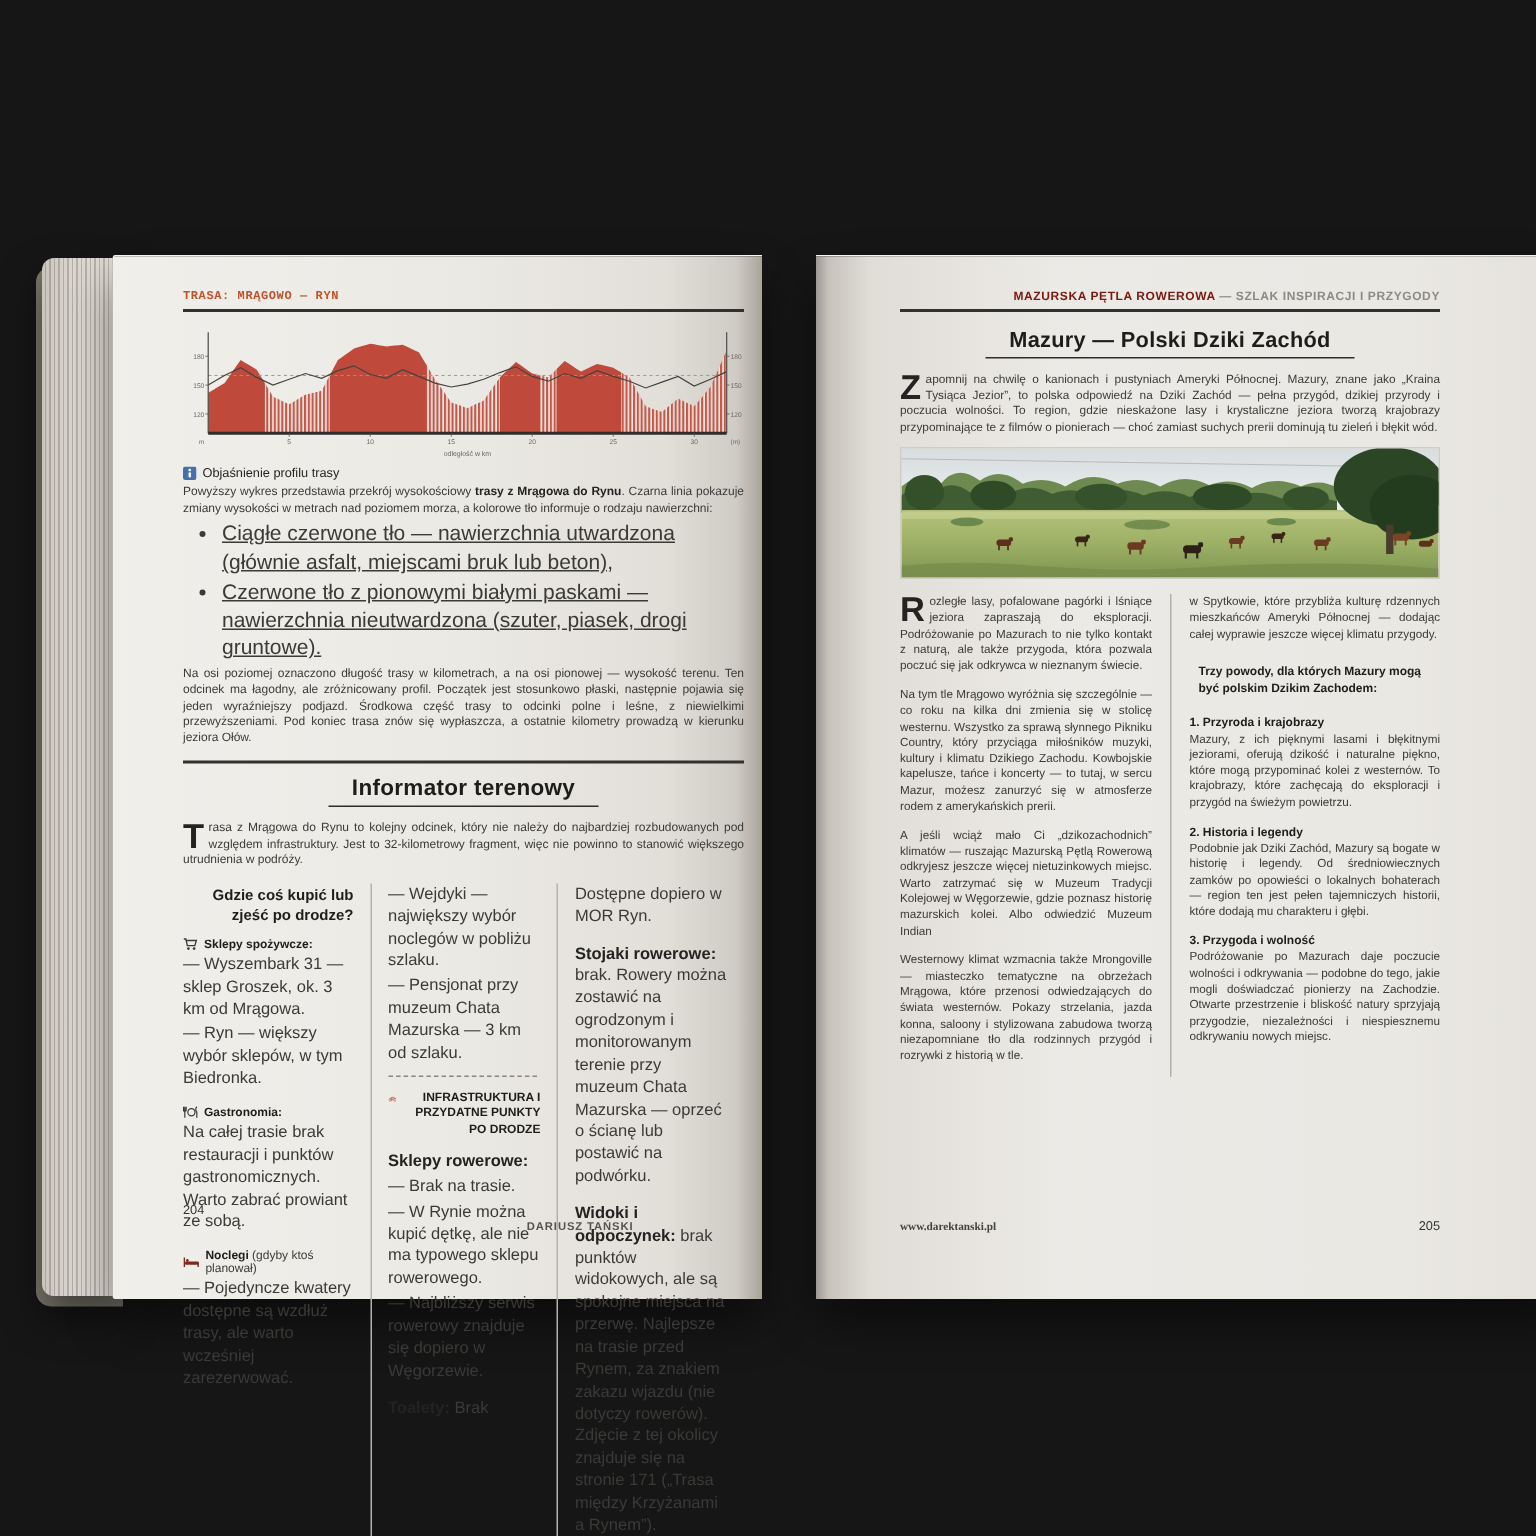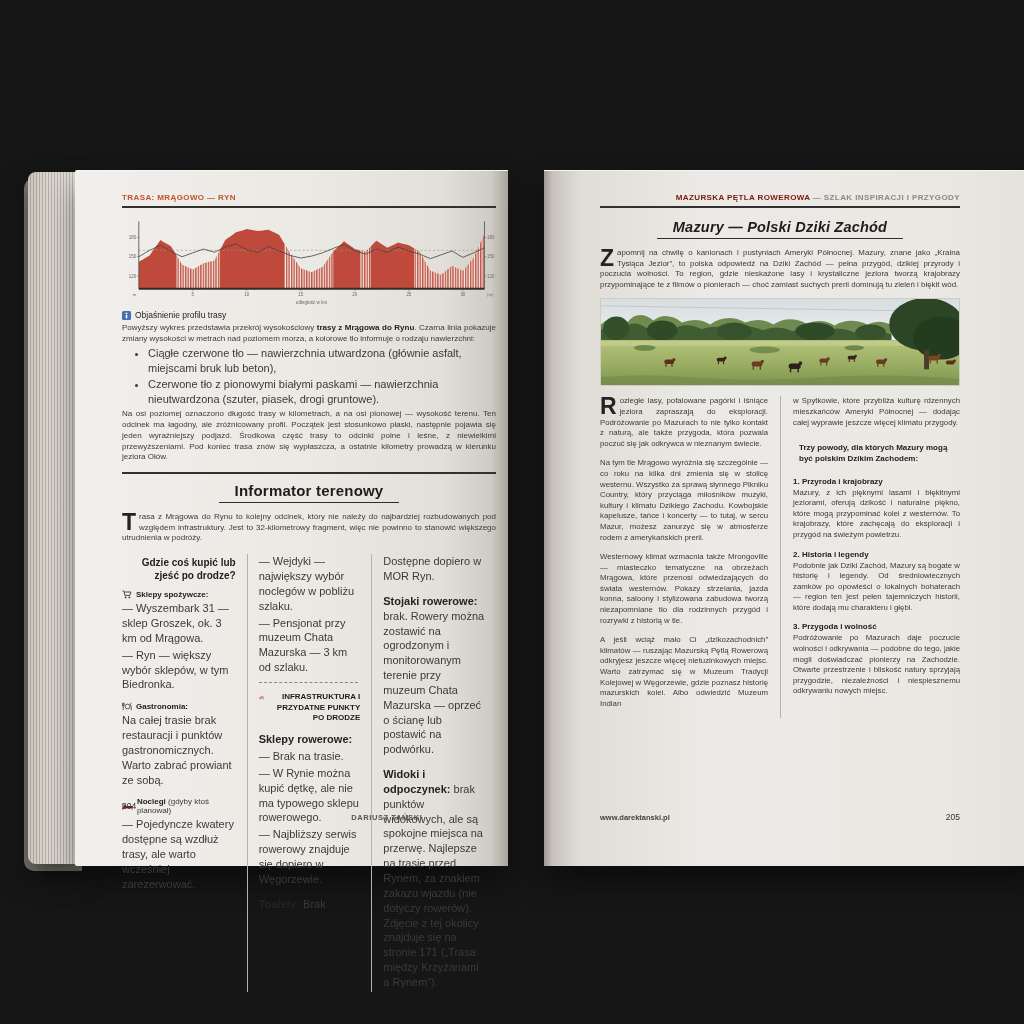--- a/index.html
+++ b/index.html
@@ -27,31 +27,31 @@
     left:47px;width:433px;border-radius:2px 0 0 2px;border-top:1px solid #f7f5f1;
     background:linear-gradient(90deg,#f1efeb 0%,#ebe9e4 55%,#e2dfd9 85%,#cfccc5 96%,#a9a49b 100%);
   }
   .page-right{
     left:516px;width:504px;border-radius:0 4px 4px 0;border-top:1px solid #f7f5f1;
     background:linear-gradient(90deg,#9d9890 0%,#c6c2bb 1.6%,#e0ddd7 7%,#eceae6 32%,#eae8e3 78%,#e4e1db 100%);
   }
   .content-l{position:absolute;left:47px;right:12px;top:22px;}
   .content-r{position:absolute;left:56px;right:88px;top:22px;}
   .runhead{font-size:8px;font-weight:bold;letter-spacing:0.4px;}
-  .runhead-l{color:#c1532b;}
+  .runhead-l{color:#c1532b;font-family:Liberation Mono, monospace;}
   .runhead-r{text-align:right;color:#8d8a84;font-weight:bold;}
   .runhead-r .maroon{color:#7c180e;}
   .rule{border-top:2px solid #33312e;margin-top:4px;}
   .chart-wrap{margin-top:7px;}
   .legend-title-row{display:flex;align-items:center;gap:4px;margin-top:3px;}
   .legend-title{font-size:8.5px;font-weight:normal;color:#242321;}
   .body-text{font-size:8px;line-height:1.34;color:#3b3a37;text-align:justify;margin:3px 0 0 0;}
   .body-text b,.colp b{color:#242321;}
   ul.legend-list{margin:2px 0 0 0;padding-left:26px;}
-  ul.legend-list li{font-size:11px;line-height:1.34;color:#3b3a37;margin:0 0 1px 0;}
+  ul.legend-list li{font-size:14px;line-height:1.34;color:#3b3a37;margin:0 0 1px 0;text-decoration:underline;}
   .section-rule{border-top:2px solid #33312e;margin-top:9px;}
   .center-head{text-align:center;margin-top:8px;}
   .center-head span{
     display:inline-block;font-size:15px;font-weight:bold;color:#1e1d1b;
     border-bottom:1.6px solid #2e2d2b;padding:0 16px 3px 16px;letter-spacing:0.2px;
   }
   .intro{margin-top:9px;}
   .dropcap{float:left;font-size:23px;line-height:18px;font-weight:bold;color:#242321;margin:1px 3px 0 0;}
   .cols3{display:flex;margin-top:10px;}
   .cols3 .col{width:33.33%;box-sizing:border-box;}
@@ -63,21 +63,21 @@
   .icon-row{display:flex;align-items:center;gap:4px;margin:0 0 2px 0;}
   .icon-row .lbl{font-size:8px;font-weight:bold;color:#1e1d1b;}
   .icon-row .lbl .norm{font-weight:normal;color:#3b3a37;}
   .dash-div{border-top:1px dashed #8a867f;margin:7px 2px 9px 0;}
   .infra-head{display:flex;gap:4px;align-items:flex-start;margin:0 0 8px 0;text-align:right;}
   .infra-head .txt{font-size:8px;font-weight:bold;color:#1e1d1b;line-height:1.35;}
   .footer-l{position:absolute;left:47px;right:12px;bottom:44px;display:flex;align-items:center;}
   .footer-r{position:absolute;left:56px;right:88px;bottom:44px;display:flex;align-items:center;justify-content:space-between;}
   .pagenum{font-size:8.5px;font-weight:normal;color:#33322f;}
   .author{font-size:7.5px;font-weight:bold;color:#55534f;letter-spacing:0.6px;margin-left:215px;margin-top:23px;}
-  .website{font-size:7.5px;font-weight:bold;color:#44423f;}
+  .website{font-size:7.5px;font-weight:bold;color:#44423f;font-family:Liberation Serif, serif;}
   .photo{width:100%;height:88px;display:block;margin-top:8px;border:1px solid #cfccc5;box-sizing:border-box;}
   .cols2{display:flex;margin-top:10px;}
   .cols2 .colA{width:50%;box-sizing:border-box;padding-right:12px;}
   .cols2 .colB{width:50%;box-sizing:border-box;border-left:1px solid #b6b2ab;padding-left:12px;}
   .colp2{font-size:7.8px;line-height:1.36;color:#3b3a37;text-align:justify;margin:0 0 9px 0;}
   .reasons-head{font-size:8px;font-weight:bold;color:#1e1d1b;line-height:1.4;margin:14px 6px 12px 6px;}
   .reason-title{font-size:8px;font-weight:bold;color:#1e1d1b;margin:0 0 2px 0;}
   svg{display:block;}
 </style>
 </head>
@@ -243,21 +243,21 @@
       <span class="pagenum">204</span>
       <span class="author">DARIUSZ TAŃSKI</span>
     </div>
   </div>
 
   <div class="page page-right">
     <div class="content-r">
       <div class="runhead runhead-r"><span class="maroon">MAZURSKA PĘTLA ROWEROWA</span><span> — SZLAK  INSPIRACJI  I  PRZYGODY</span></div>
       <div class="rule"></div>
 
-      <div class="center-head" style="margin-top:10px;font-style:italic;">
+      <div class="center-head" style="margin-top:10px;">
         <span style="font-size:14.5px;">Mazury — Polski Dziki Zachód</span>
       </div>
 
       <p class="body-text intro" style="font-size:7.9px;"><span class="dropcap">Z</span><span>apomnij na chwilę o kanionach i pustyniach Ameryki Północnej. Mazury, znane jako „Kraina Tysiąca Jezior”, to polska odpowiedź na Dziki Zachód — pełna przygód, dzikiej przyrody i poczucia wolności. To region, gdzie nieskażone lasy i krystaliczne jeziora tworzą krajobrazy przypominające te z filmów o pionierach — choć zamiast suchych prerii dominują tu zieleń i błękit wód.</span></p>
 
       <svg class="photo" viewBox="0 0 328 88" preserveAspectRatio="none" aria-label="Łąka z pasącymi się krowami na tle mazurskiego lasu">
         <defs>
           <linearGradient id="sky" x1="0" y1="0" x2="0" y2="1">
             <stop offset="0" stop-color="#d7dee1"></stop>
               <stop offset="1" stop-color="#edf0ee"></stop>
@@ -339,22 +339,22 @@
               <rect x="322.6" y="61.8" width="2.4" height="2.8" rx="1"></rect>
             </g>
         </g>
         <path d="M0 80 q40 -4 80 0 q60 5 120 0 q70 -4 128 2 L328 88 L0 88 Z" fill="#74894a" opacity="0.65"></path>
       </svg>
 
       <div class="cols2">
         <div class="colA">
           <p class="colp2"><span class="dropcap">R</span><span>ozległe lasy, pofalowane pagórki i lśniące jeziora zapraszają do eksploracji. Podróżowanie po Mazurach to nie tylko kontakt z naturą, ale także przygoda, która pozwala poczuć się jak odkrywca w nieznanym świecie.</span></p>
           <p class="colp2">Na tym tle Mrągowo wyróżnia się szczególnie — co roku na kilka dni zmienia się w stolicę westernu. Wszystko za sprawą słynnego Pikniku Country, który przyciąga miłośników muzyki, kultury i klimatu Dzikiego Zachodu. Kowbojskie kapelusze, tańce i koncerty — to tutaj, w sercu Mazur, możesz zanurzyć się w atmosferze rodem z amerykańskich prerii.</p>
+          <p class="colp2">A jeśli wciąż mało Ci „dzikozachodnich” klimatów — ruszając Mazurską Pętlą Rowerową odkryjesz jeszcze więcej nietuzinkowych miejsc. Warto zatrzymać się w Muzeum Tradycji Kolejowej w Węgorzewie, gdzie poznasz historię mazurskich kolei. Albo odwiedzić Muzeum Indian</p>
           <p class="colp2">Westernowy klimat wzmacnia także Mrongoville — miasteczko tematyczne na obrzeżach Mrągowa, które przenosi odwiedzających do świata westernów. Pokazy strzelania, jazda konna, saloony i stylizowana zabudowa tworzą niezapomniane tło dla rodzinnych przygód i rozrywki z historią w tle.</p>
-          <p class="colp2">A jeśli wciąż mało Ci „dzikozachodnich” klimatów — ruszając Mazurską Pętlą Rowerową odkryjesz jeszcze więcej nietuzinkowych miejsc. Warto zatrzymać się w Muzeum Tradycji Kolejowej w Węgorzewie, gdzie poznasz historię mazurskich kolei. Albo odwiedzić Muzeum Indian</p>
         </div>
         <div class="colB">
           <p class="colp2">w Spytkowie, które przybliża kulturę rdzennych mieszkańców Ameryki Północnej — dodając całej wyprawie jeszcze więcej klimatu przygody.</p>
           <div class="reasons-head">Trzy powody, dla których Mazury mogą być polskim Dzikim Zachodem:</div>
           <div class="reason-title">1. Przyroda i krajobrazy</div>
           <p class="colp2">Mazury, z ich pięknymi lasami i błękitnymi jeziorami, oferują dzikość i naturalne piękno, które mogą przypominać kolei z westernów. To krajobrazy, które zachęcają do eksploracji i przygód na świeżym powietrzu.</p>
           <div class="reason-title">2. Historia i legendy</div>
           <p class="colp2">Podobnie jak Dziki Zachód, Mazury są bogate w historię i legendy. Od średniowiecznych zamków po opowieści o lokalnych bohaterach — region ten jest pełen tajemniczych historii, które dodają mu charakteru i głębi.</p>
           <div class="reason-title">3. Przygoda i wolność</div>
           <p class="colp2">Podróżowanie po Mazurach daje poczucie wolności i odkrywania — podobne do tego, jakie mogli doświadczać pionierzy na Zachodzie. Otwarte przestrzenie i bliskość natury sprzyjają przygodzie, niezależności i niespiesznemu odkrywaniu nowych miejsc.</p>

